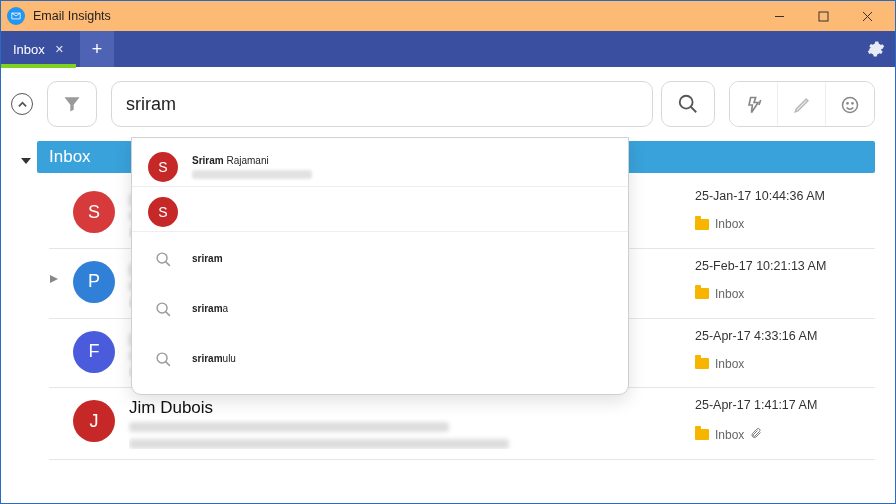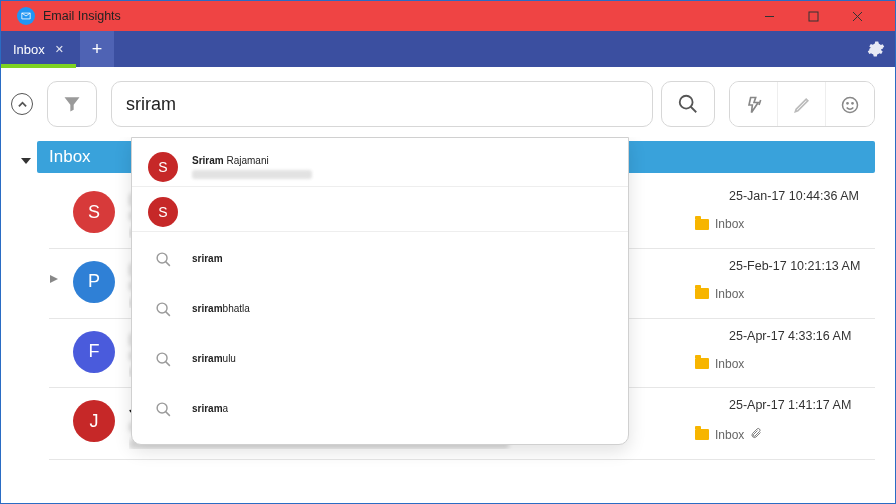--- a/index.html
+++ b/index.html
@@ -1,19 +1,19 @@
 <!DOCTYPE html>
 <html><head>
 <meta charset="utf-8">
 <style>
   * { box-sizing: border-box; margin: 0; padding: 0; font-family: "Segoe UI", Arial, sans-serif; }
   html, body { width: 896px; height: 504px; overflow: hidden; background: #fff; }
   .window { width: 896px; height: 504px; border: 1px solid #2a6cc4; display: flex; flex-direction: column; position: relative; background:#fff;}
   
-  .titlebar { height: 30px; display: flex; align-items: center; padding: 0 16px; background: #ef4444; }
+  .titlebar { height: 30px; display: flex; align-items: center; padding: 0 6px; background: #fdba74; }
   .titlebar .app-icon { width: 18px; height: 18px; border-radius: 50%; background: #2196f3; display:flex; align-items:center; justify-content:center; margin-right:8px;}
   .titlebar .app-icon svg { width:10px; height:10px; fill:#fff;}
   .titlebar .title { font-size: 12.5px; color:#222; }
   .titlebar .spacer { flex:1; }
   .titlebar .winbtn { width: 44px; height: 28px; display:flex; align-items:center; justify-content:center; color:#333; }
   .titlebar .winbtn svg { width:11px; height:11px; stroke:#333; fill:none; stroke-width:1;}
   
   .tabsbar { height: 36px; background: #3b4fa0; display:flex; align-items:stretch; position:relative; }
   .tab { display:flex; align-items:center; padding: 0 12px; color:#fff; font-size:13px; position:relative; }
   .tab.active { background:#3b4fa0; }
@@ -48,21 +48,21 @@
   
   .email-list { margin-left:28px; }
   .email-row { display:flex; align-items:flex-start; border-bottom:1px solid #e6e6e6; padding:10px 0; gap:14px; position:relative;}
   .row-caret { width:10px; flex:0 0 10px; display:flex; align-items:center; justify-content:center; padding-top:16px;}
   .row-caret svg{ width:8px; height:8px; fill:#888;}
   .avatar { width:42px; height:42px; border-radius:50%; display:flex; align-items:center; justify-content:center; color:#fff; font-size:18px; flex:0 0 42px; margin-top:2px;}
   .row-body { flex:1; min-width:0; }
   .row-body .sender { font-size:17px; color:#111; font-weight:400; }
   .row-body .preview { font-size:12px; color:#aaa; margin-top:2px; white-space:nowrap; overflow:hidden; text-overflow:ellipsis;}
   .row-right { width:180px; flex:0 0 180px; text-align:left; }
-  .row-right .time { font-size:12.5px; color:#333;margin-left:34px; }
+  .row-right .time { font-size:12.5px; color:#333; }
   .row-right .folder { display:flex; align-items:center; gap:6px; margin-top:14px; font-size:12px; color:#666;}
   .folder-icon { width:14px; height:11px; background:#f7b500; border-radius:1px; position:relative;}
   .folder-icon::before{ content:""; position:absolute; top:-3px; left:0; width:6px; height:3px; background:#f7b500; border-radius:1px 1px 0 0;}
   .clip-icon svg{ width:12px; height:14px; stroke:#555; fill:none; stroke-width:1.5;}
   .blur-line { height:10px; background:#ddd; border-radius:4px; filter:blur(2px); margin-top:4px; }
   
   .suggest { position:absolute; left:130px; top:0px; width:498px; background:#fff; border:1px solid #d0d0d0; border-radius:0 0 10px 10px; box-shadow:0 6px 18px rgba(0,0,0,.12); z-index:50; padding:6px 0 10px 0;}
   .sugg-item { display:flex; align-items:center; gap:14px; padding:8px 16px; }
   .sugg-item + .sugg-item { border-top: none; }
   .sugg-avatar { width:30px; height:30px; border-radius:50%; display:flex; align-items:center; justify-content:center; color:#fff; font-size:14px; flex:0 0 30px;}
@@ -279,37 +279,28 @@
           </div>
           <div class="sugg-text"><span class="b">sriram</span></div>
         </div>
         <div class="sugg-item sugg-term">
           <div class="sugg-search-ic">
             <svg viewBox="0 0 24 24">
               <circle cx="10" cy="10" r="7"></circle>
               <line x1="15" y1="15" x2="21" y2="21"></line>
             </svg>
           </div>
-          <div class="sugg-text"><span class="b">sriram</span>bhatla</div>
+          <div class="sugg-text"><span class="b">sriram</span>a</div>
         </div>
         <div class="sugg-item sugg-term">
           <div class="sugg-search-ic">
             <svg viewBox="0 0 24 24">
               <circle cx="10" cy="10" r="7"></circle>
               <line x1="15" y1="15" x2="21" y2="21"></line>
             </svg>
           </div>
           <div class="sugg-text"><span class="b">sriram</span>ulu</div>
         </div>
-        <div class="sugg-item sugg-term">
-          <div class="sugg-search-ic">
-            <svg viewBox="0 0 24 24">
-              <circle cx="10" cy="10" r="7"></circle>
-              <line x1="15" y1="15" x2="21" y2="21"></line>
-            </svg>
-          </div>
-          <div class="sugg-text"><span class="b">sriram</span>a</div>
-        </div>
       </div>
 
   </div>
 
 </div>
 
 </body></html>

